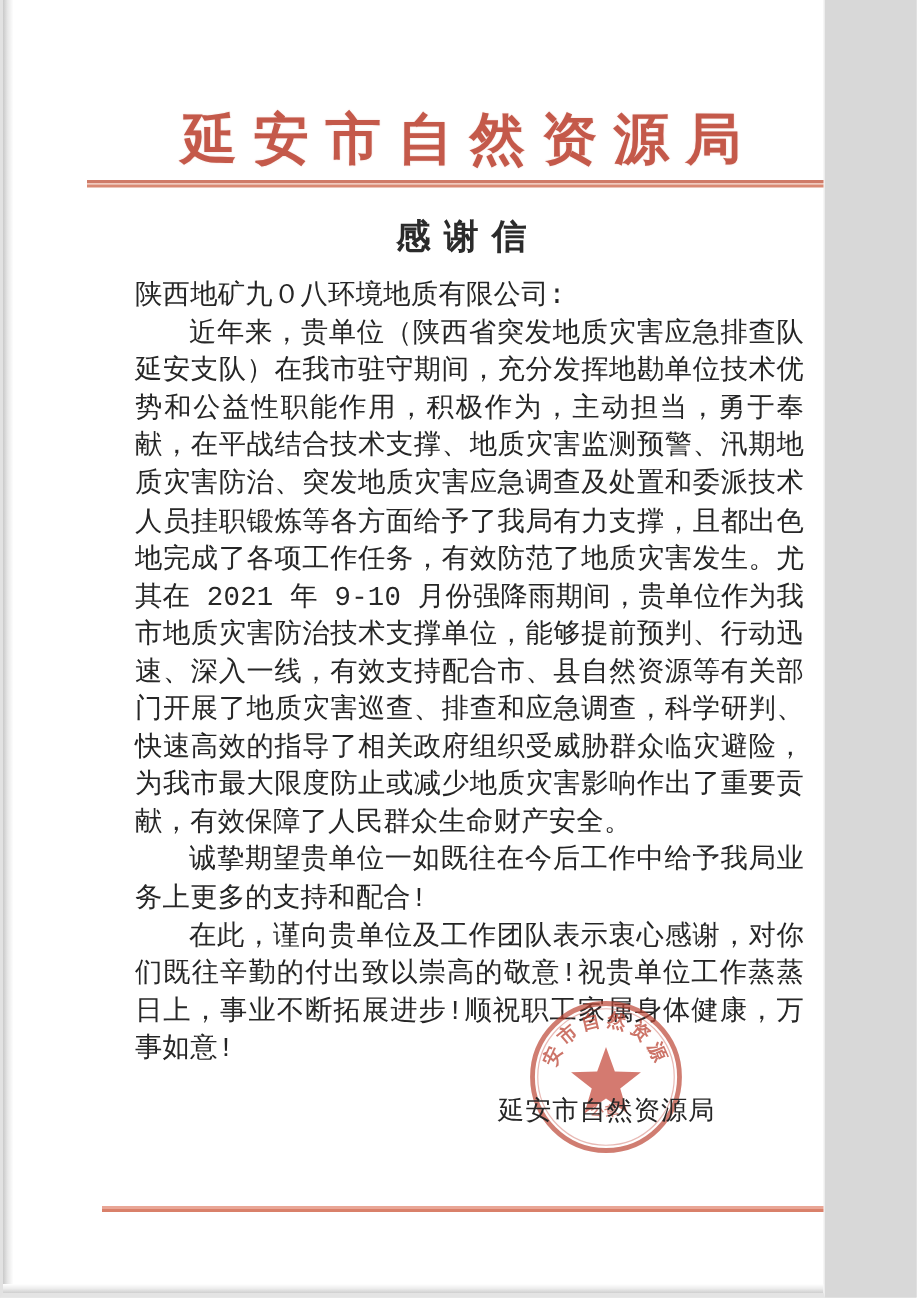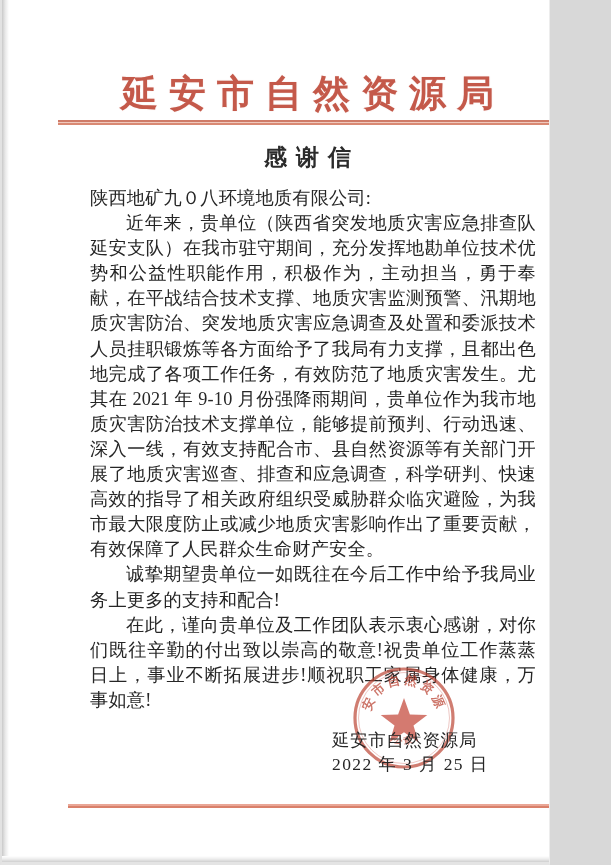--- a/index.html
+++ b/index.html
@@ -111,21 +111,21 @@
     width: 446px;
   }
   .para {
     font-size: 18.2px;
     line-height: 25.1px;
     color: #262626;
     text-align: justify;
     text-justify: inter-character;
     letter-spacing: 0.2px;
     margin: 0;
-    font-family: Liberation Serif, serif;
+    font-family: Liberation Mono, monospace;
   }
   .para.indent {
     text-indent: 36px;
   }
 
   
   .signature {
     position: absolute;
     left: 330px;
     top: 728px;
@@ -216,21 +216,20 @@
       </text>
       <text font-family="Liberation Serif, serif" font-size="9" font-weight="bold" fill="#bb4434" opacity="0.8" letter-spacing="2">
         <textPath href="#arcBot" startOffset="50%" text-anchor="middle">公章</textPath>
       </text>
       <polygon points="52,32 57.9,48.4 75.3,48.9 61.5,59.6 66.4,76.3 52,66.3 37.6,76.3 42.5,59.6 28.7,48.9 46.1,48.4" fill="#c0392b" opacity="0.82"></polygon>
     </svg>
   </div>
 
   <div class="signature">
     <div class="sig-org">延安市自然资源局</div>
-    <div class="sig-date">2022 年 3 月 25 日</div>
   </div>
 
   <div class="footer-rule">
     <div class="f-top"></div>
     <div class="f-bot"></div>
   </div>
 
 </div>
 
 </body></html>

